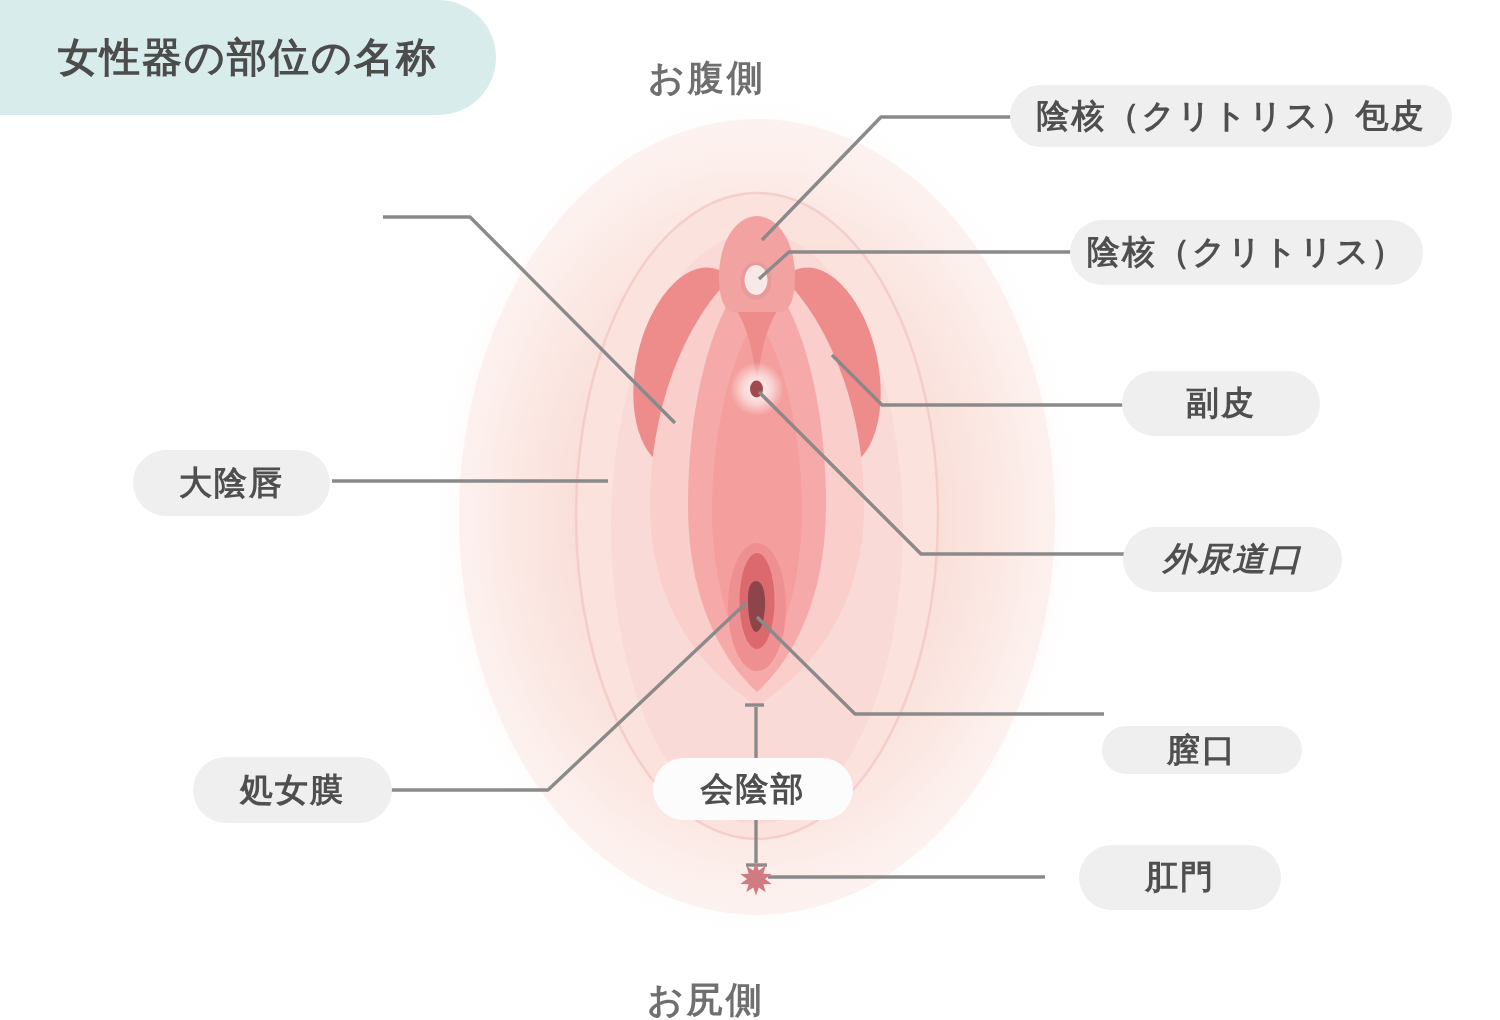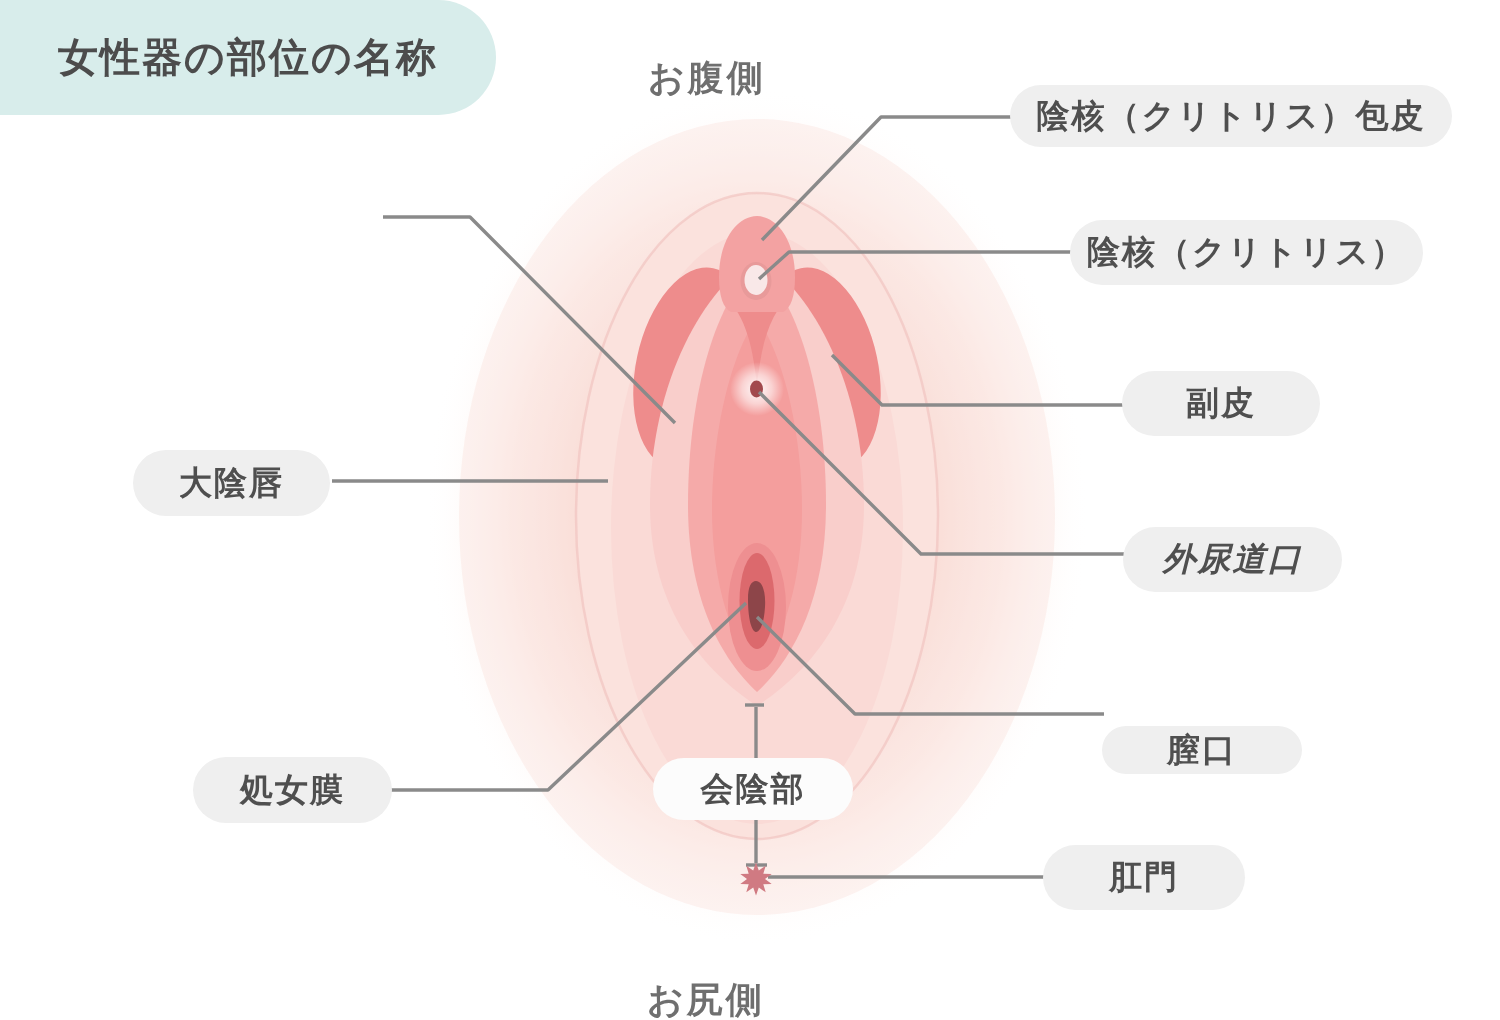--- a/index.html
+++ b/index.html
@@ -138,21 +138,21 @@
   </div>
   <div class="pill" style="left:1070px;top:220px;width:353px;height:65px;">
     <span>陰核（クリトリス）</span>
   </div>
   <div class="pill" style="left:1123px;top:527px;width:219px;height:65px;font-style:italic;">
     <span>外尿道口</span>
   </div>
   <div class="pill" style="left:1102px;top:685px;width:200px;height:48px;margin-top:41px;">
     <span>膣口</span>
   </div>
-  <div class="pill" style="left:1043px;top:845px;width:202px;height:65px;">
+  <div class="pill" style="left:1079px;top:845px;width:202px;height:65px;">
     <span>肛門</span>
   </div>
   <div class="pill" style="left:193px;top:757px;width:199px;height:66px;">
     <span>処女膜</span>
   </div>
   <div class="pill" style="left:133px;top:450px;width:197px;height:66px;">
     <span>大陰唇</span>
   </div>
   <div class="pill white" style="left:653px;top:758px;width:200px;height:62px;">
     <span>会陰部</span>

